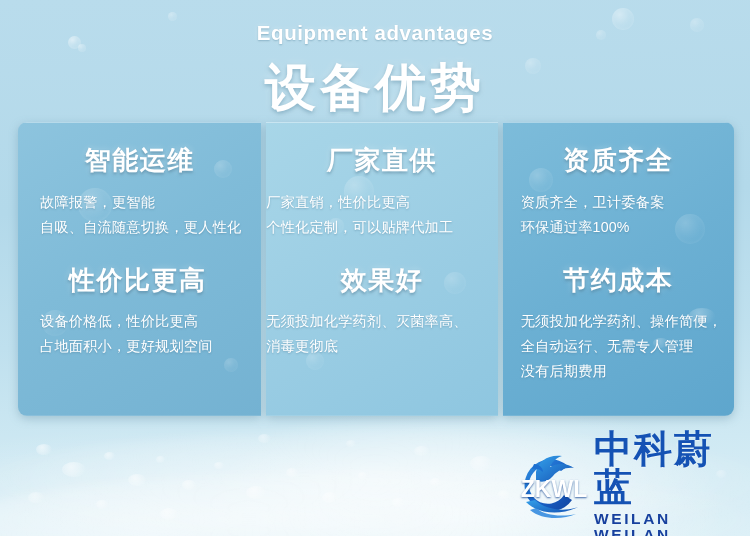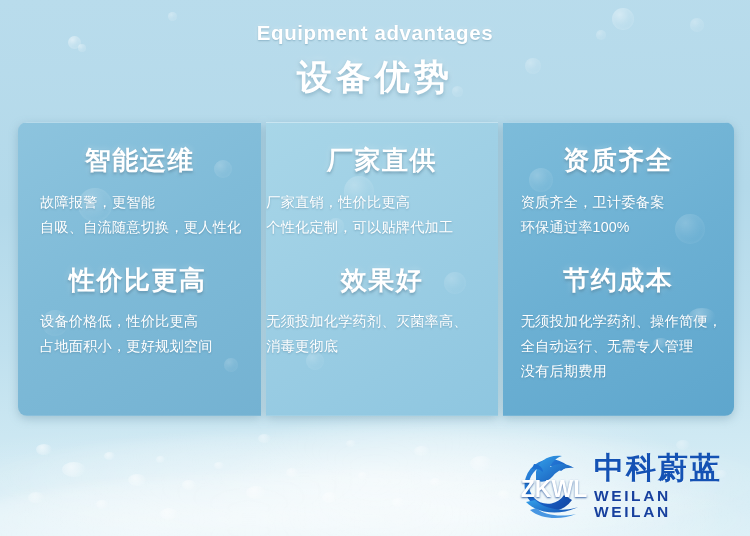--- a/index.html
+++ b/index.html
@@ -25,21 +25,21 @@
           pointer-events:none; filter:blur(5px); }
 
   
   .hdr { position:absolute; left:0; top:0; width:750px; text-align:center; z-index:6; }
   .hdr-en {
     margin-top:21px; font-size:20.5px; font-weight:bold; color:#ffffff;
     letter-spacing:.6px;
     text-shadow:0 1px 2px rgba(90,140,165,.55), 0 0 5px rgba(255,255,255,.35);
   }
   .hdr-cn {
-    margin-top:9px; font-size:35px; font-weight:bold; color:#ffffff;
+    margin-top:9px; font-size:51px; font-weight:bold; color:#ffffff;
     letter-spacing:4px;
     text-shadow:0 2px 4px rgba(86,136,162,.55), 0 0 9px rgba(255,255,255,.35);
   }
 
   
   .panels { position:absolute; left:18px; top:122px; width:716px; height:294px;
             display:flex; gap:5px; z-index:5;
             filter:drop-shadow(0 3px 5px rgba(70,115,140,.30)); }
   .panel { position:relative; overflow:hidden; padding:24px 0 0 0; }
   .panel.p1 { width:245px; border-radius:9px 0 0 9px;
@@ -67,21 +67,21 @@
   .p3 .p-lines, .p3 .p-head2wrap { padding-left:18px; }
   .p-lines { margin-top:15px; }
   .p-head.second { margin-top:26px; }
   .p1 .p-head.second { margin-left:-4px; }
 
   
   .logo { position:absolute; left:512px; top:447px; width:228px; height:78px; z-index:7;
           display:flex; align-items:center; }
   .logo-mark { width:78px; height:72px; position:relative; flex:0 0 78px; }
   .logo-text { margin-left:4px; }
-  .logo-cn { font-size:30px; font-weight:bold; color:#1452b4; letter-spacing:2px;
+  .logo-cn { font-size:38px; font-weight:bold; color:#1452b4; letter-spacing:2px;
              line-height:1; text-shadow:0 1px 1px rgba(255,255,255,.45); }
   .logo-en { margin-top:5px; font-size:15.5px; font-weight:bold; color:#17409e;
              letter-spacing:2.6px; line-height:1; }
   .zkwl { position:absolute; left:8px; top:28px; width:68px; text-align:center;
           font-size:23px; font-weight:bold; color:#ffffff; letter-spacing:0px;
           line-height:1; z-index:4;
           text-shadow:0 1px 2px rgba(10,60,140,.75); }
 </style>
 </head>
 <body>

